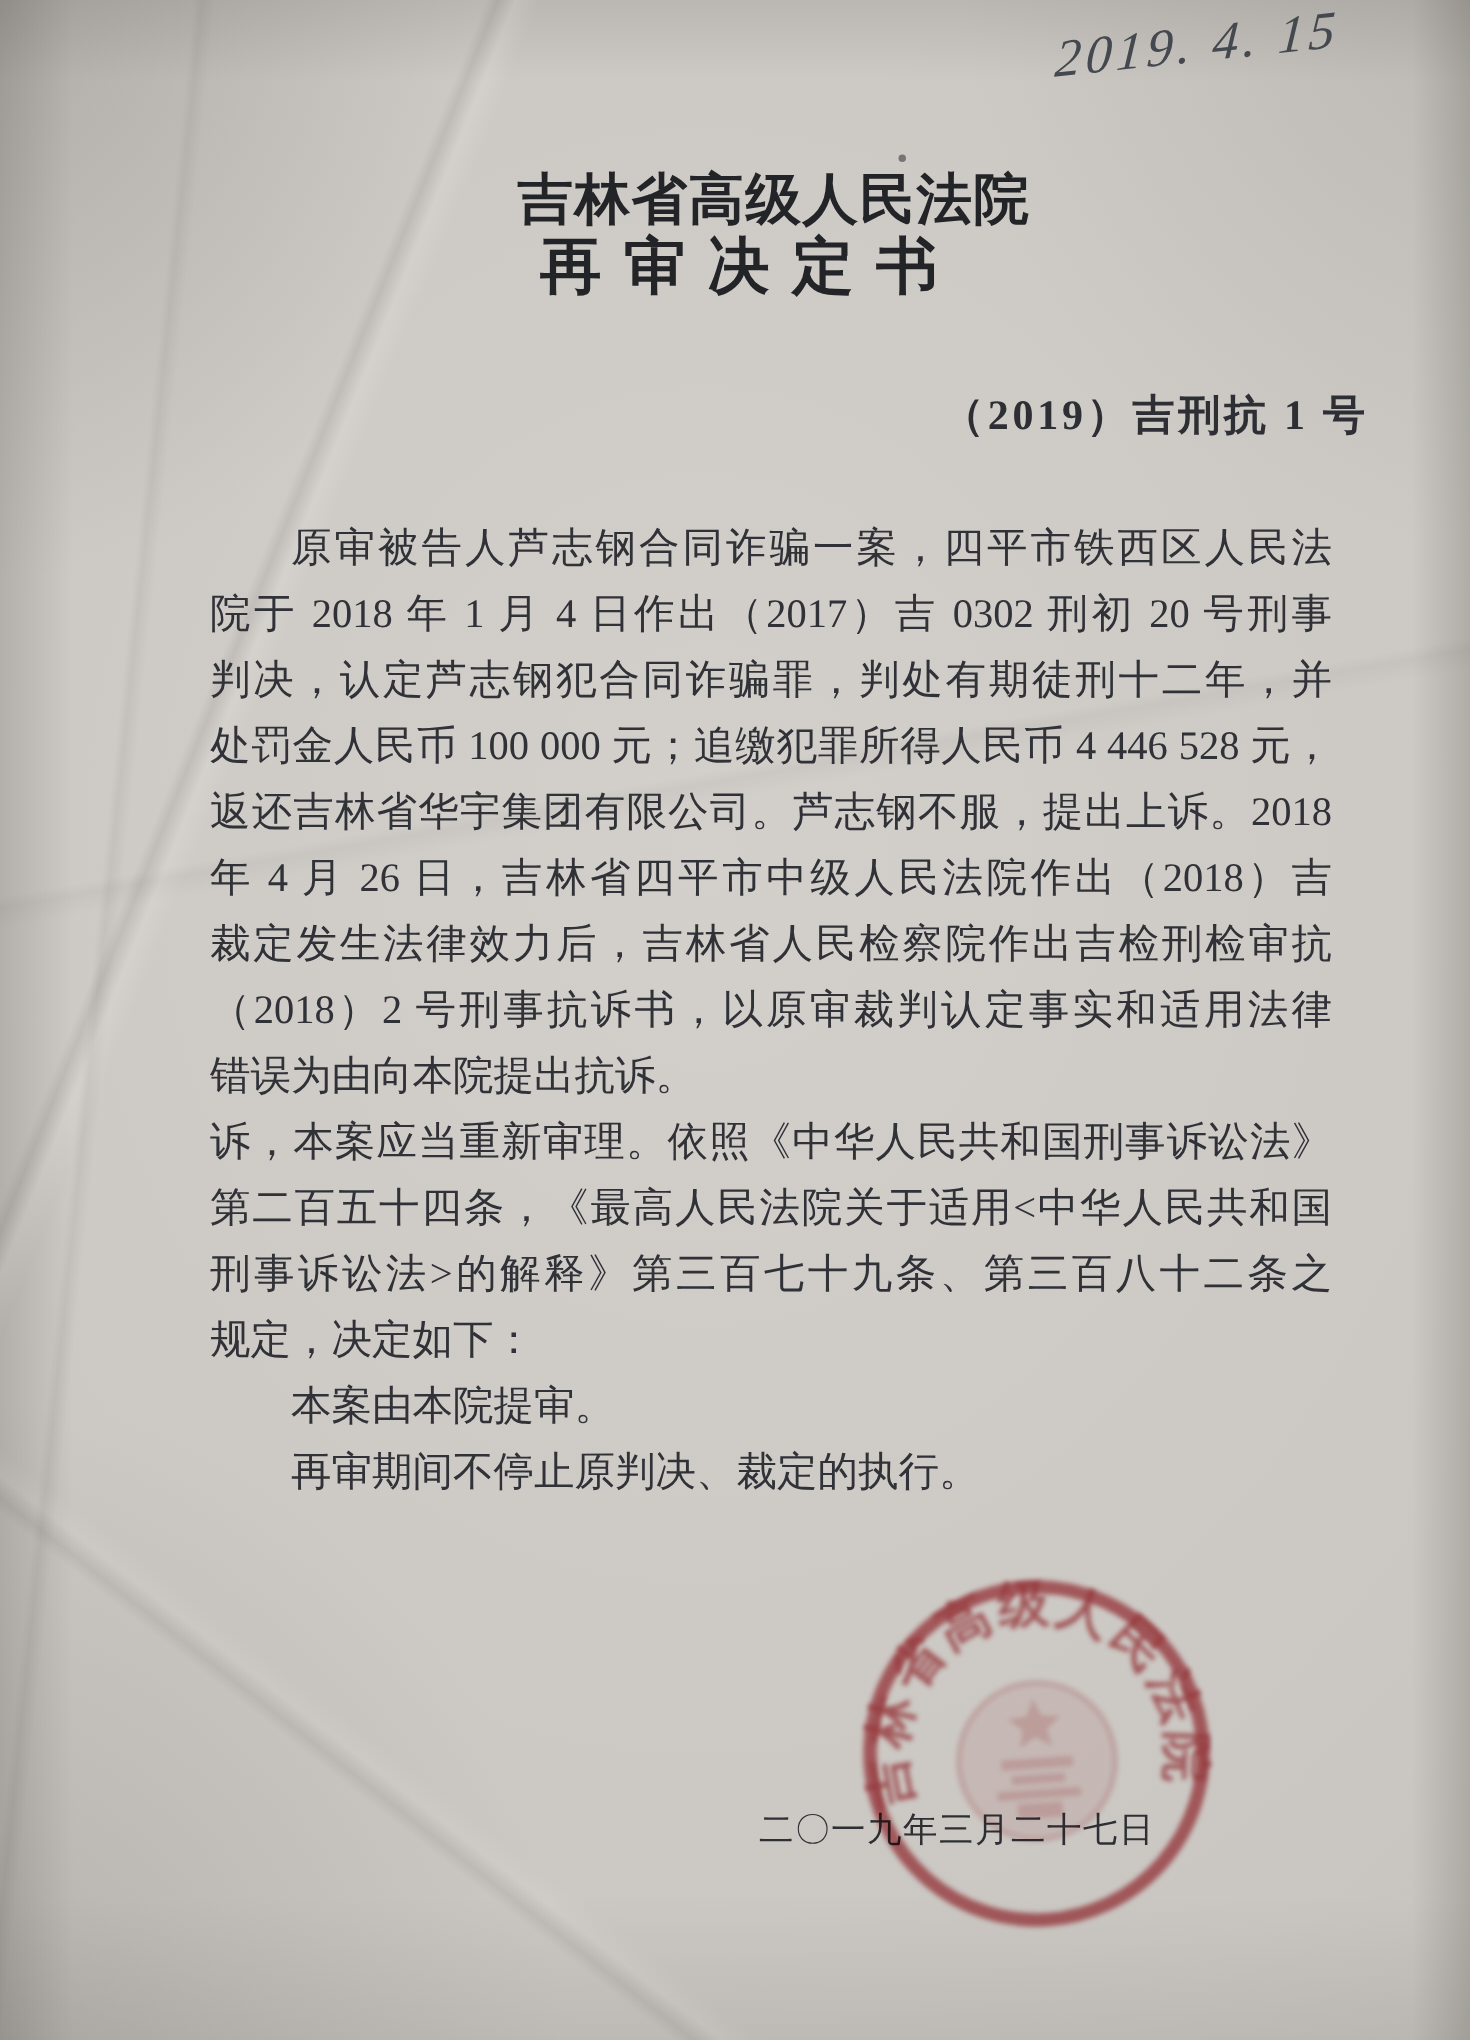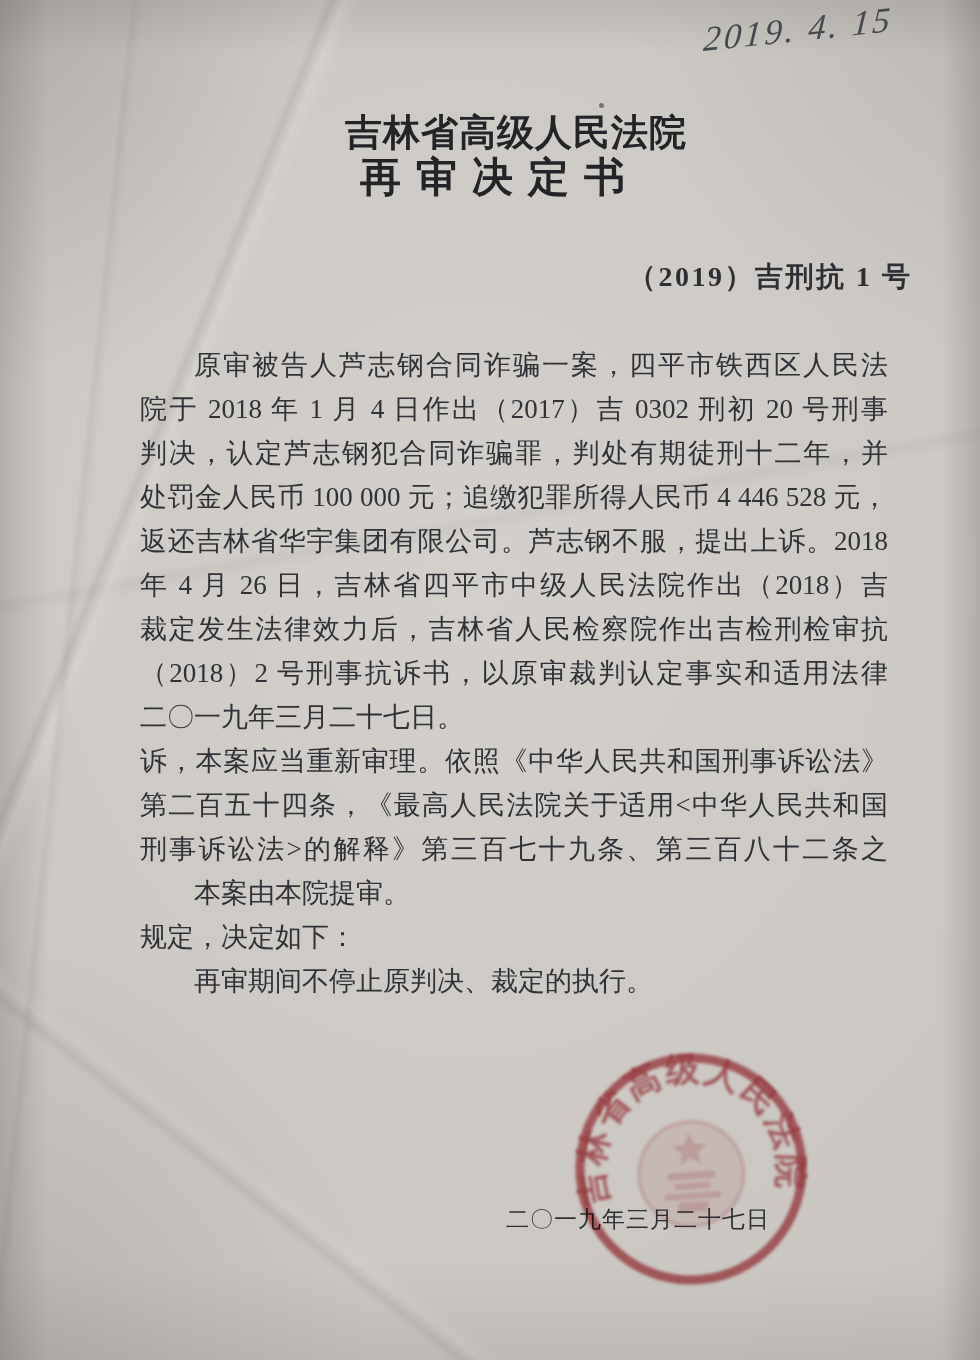--- a/index.html
+++ b/index.html
@@ -97,26 +97,26 @@
   <div class="doc-body">
 
   <div class="line indent fill">原审被告人芦志钢合同诈骗一案，四平市铁西区人民法</div>
       <div class="line fill">院于 2018 年 1 月 4 日作出（2017）吉 0302 刑初 20 号刑事</div>
       <div class="line fill">判决，认定芦志钢犯合同诈骗罪，判处有期徒刑十二年，并</div>
       <div class="line fill">处罚金人民币 100 000 元；追缴犯罪所得人民币 4 446 528 元，</div>
       <div class="line fill">返还吉林省华宇集团有限公司。芦志钢不服，提出上诉。2018</div>
       <div class="line fill">年 4 月 26 日，吉林省四平市中级人民法院作出（2018）吉</div>
       <div class="line fill">裁定发生法律效力后，吉林省人民检察院作出吉检刑检审抗</div>
       <div class="line fill">（2018）2 号刑事抗诉书，以原审裁判认定事实和适用法律</div>
-      <div class="line">二〇一九年三月二十七日。</div>
+      <div class="line">错误为由向本院提出抗诉。</div>
       <div class="line fill">诉，本案应当重新审理。依照《中华人民共和国刑事诉讼法》</div>
       <div class="line fill">第二百五十四条，《最高人民法院关于适用&lt;中华人民共和国</div>
       <div class="line fill">刑事诉讼法&gt;的解释》第三百七十九条、第三百八十二条之</div>
+      <div class="line">规定，决定如下：</div>
       <div class="line indent">本案由本院提审。</div>
-      <div class="line">规定，决定如下：</div>
       <div class="line indent">再审期间不停止原判决、裁定的执行。</div>
     </div>
 
   <div class="doc-date">二〇一九年三月二十七日</div>
 
   <div class="seal">
     <svg width="246" height="246" viewBox="0 0 246 246">
       <defs>
         <path id="sealArc" d="M 40.3 153.1 A 88 88 0 1 1 205.7 153.1" fill="none"></path>
         <filter id="sealBlur" x="-20%" y="-20%" width="140%" height="140%">

